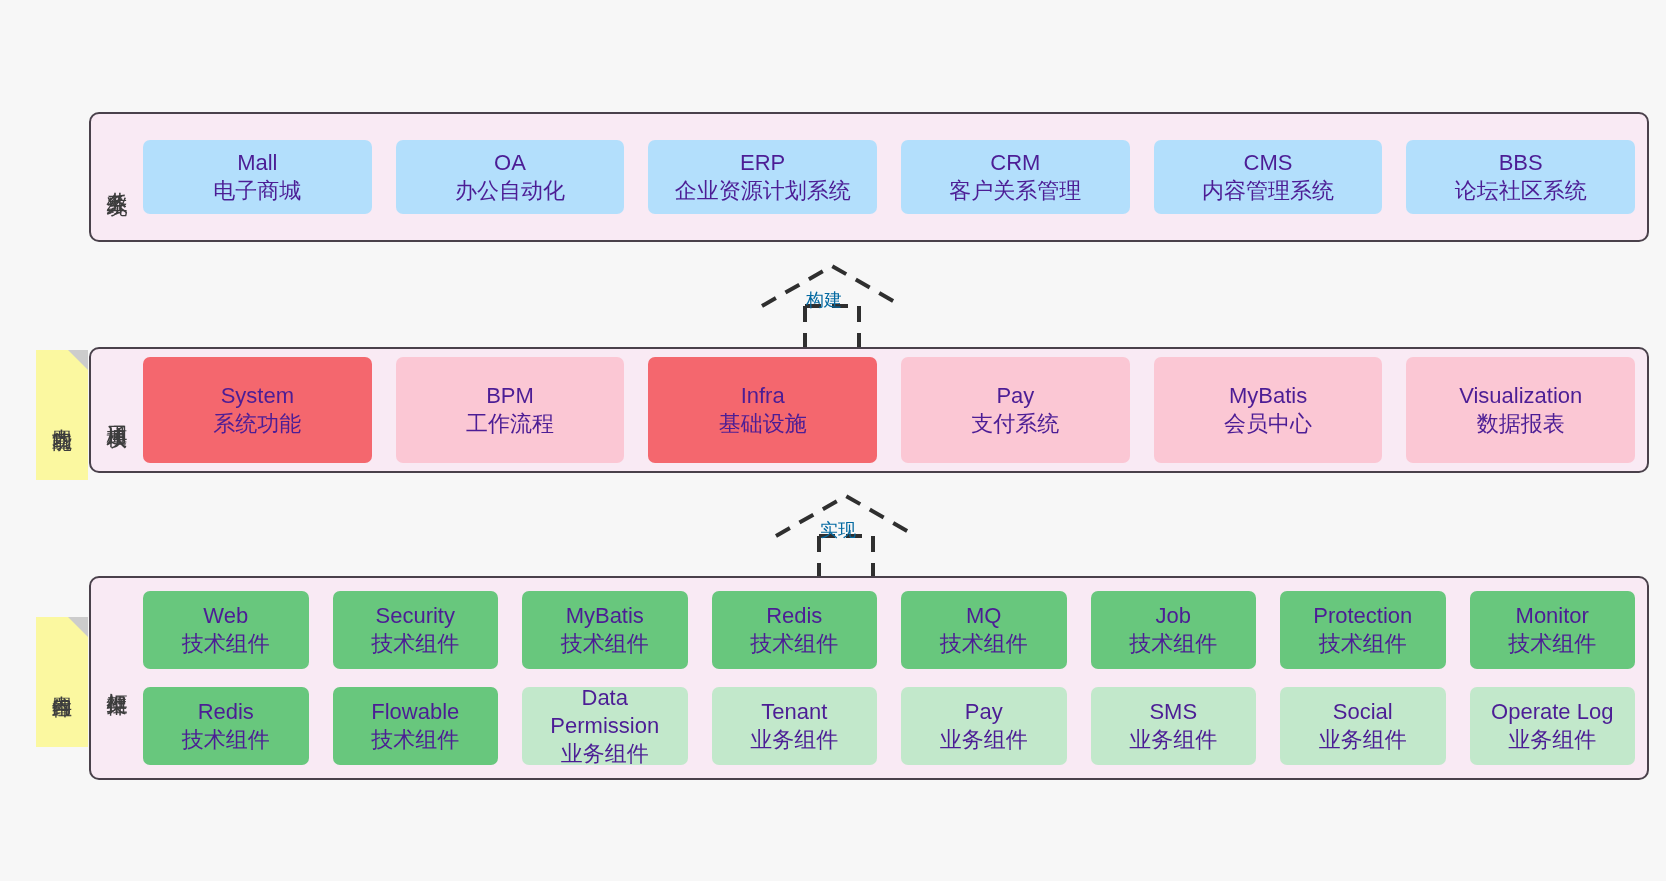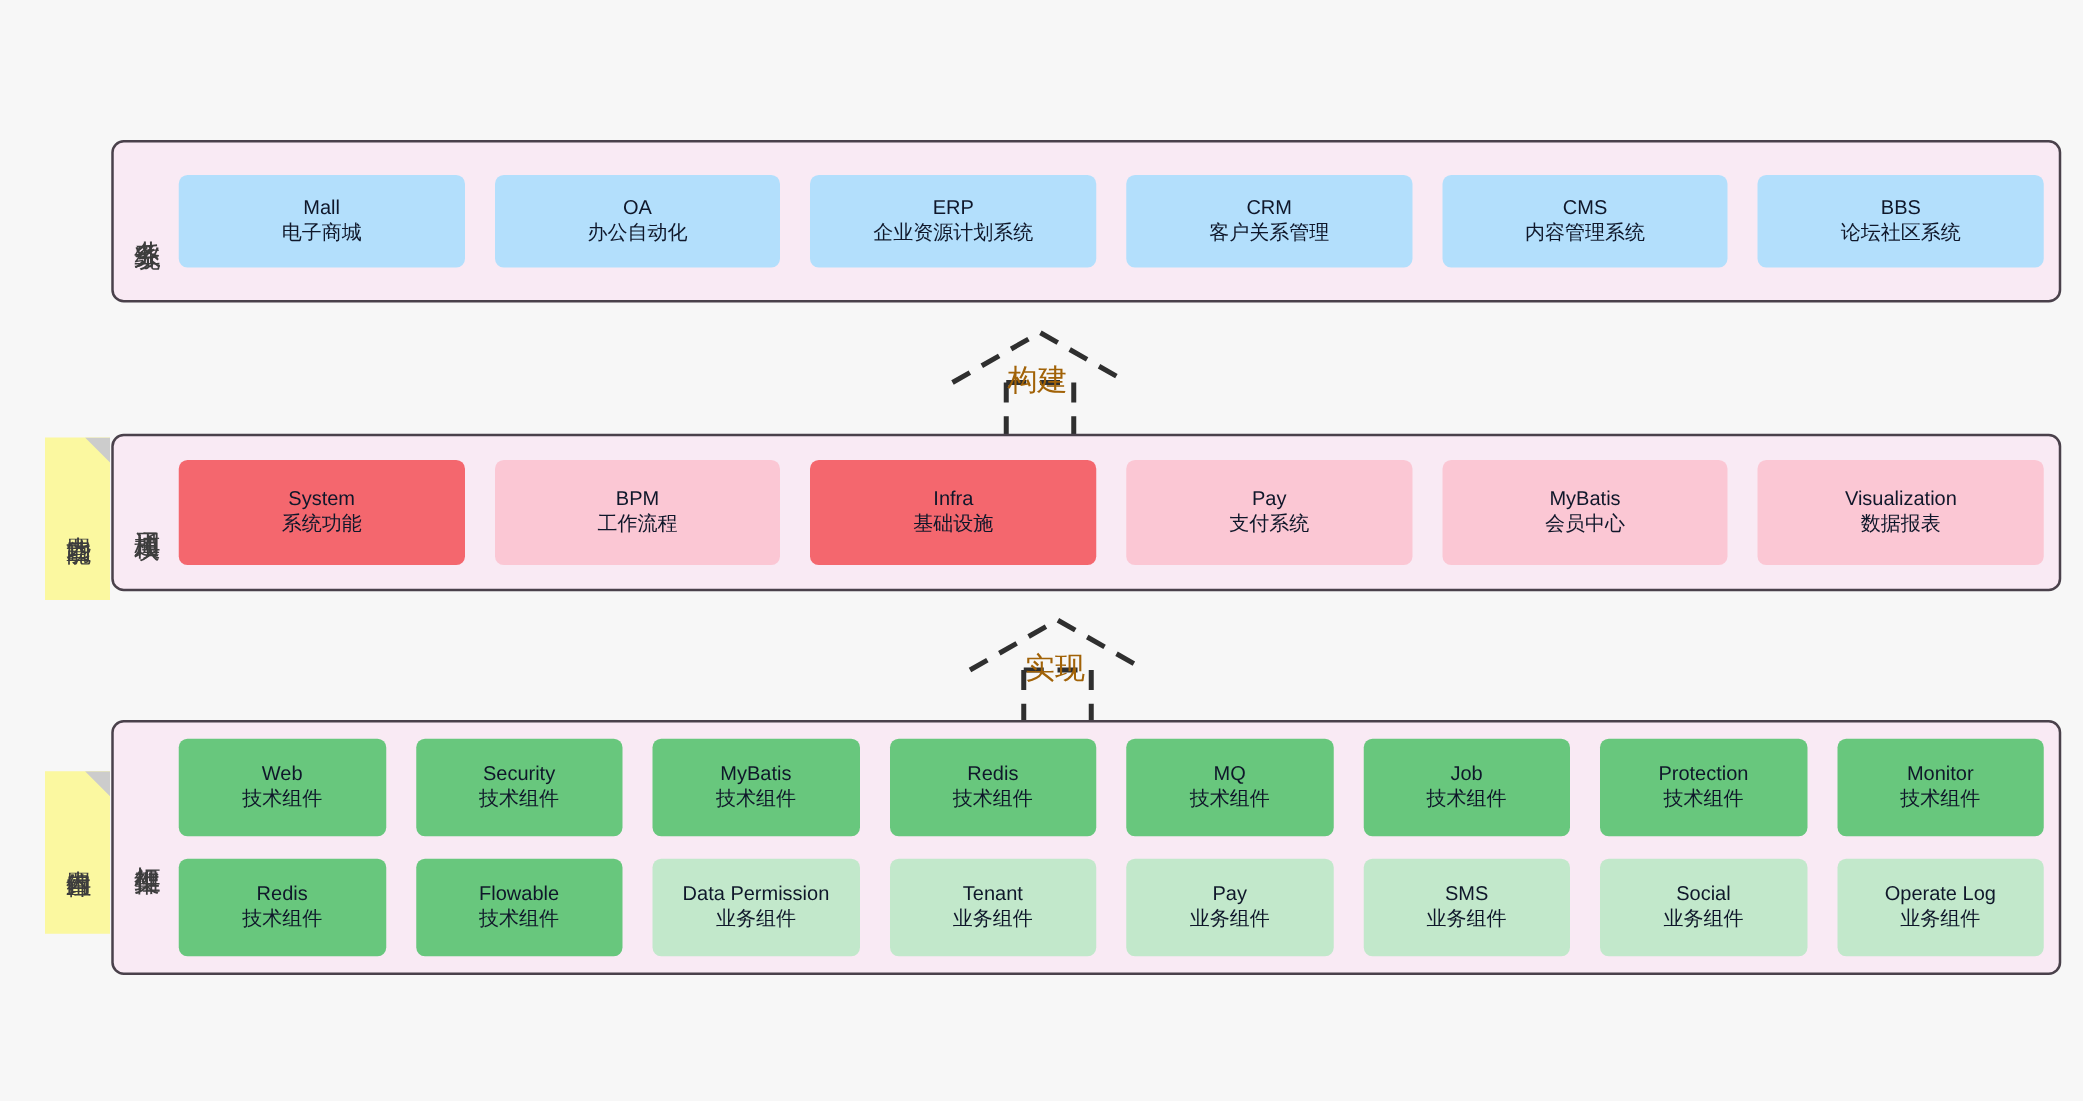--- a/index.html
+++ b/index.html
@@ -60,32 +60,32 @@
 
   
   .node {
     flex: 1 1 0;
     border-radius: 7px;
     display: flex;
     flex-direction: column;
     align-items: center;
     justify-content: center;
     text-align: center;
-    font-size: 16px;
+    font-size: 22px;
     line-height: 1.28;
-    color: #0f172a;
+    color: #4c1d95;
     box-sizing: border-box;
     padding: 4px 6px;
   }
   .node .en { white-space: nowrap; }
   .node .cn { white-space: nowrap; }
   .node.wrap .en { white-space: normal; }
 
   .biz-row .node { height: 74px; }
-  .mod-row .node { height: 84px; }
+  .mod-row .node { height: 106px; }
   .fw-row .node { height: 78px; }
 
   .c-blue       { background: #b3dffc; }
   .c-red        { background: #f4676e; }
   .c-pink       { background: #fbc7d4; }
   .c-green      { background: #68c77d; }
   .c-lightgreen { background: #c2e8cb; }
 
   
   .note {
@@ -115,22 +115,22 @@
     border-top: 20px solid #cccccc;
   }
 
   
   .arrow {
     position: absolute;
   }
   .arrow svg { display: block; overflow: visible; }
   .arrow-label {
     position: absolute;
-    font-size: 24px;
-    color: #a16207;
+    font-size: 18px;
+    color: #0369a1;
     background: transparent;
     white-space: nowrap;
   }
 </style>
 </head>
 <body>
 
 <div class="canvas">
 
   <div class="layer" id="layer-business" style="left:89px; top:112px; width:1560px; height:130px;">

